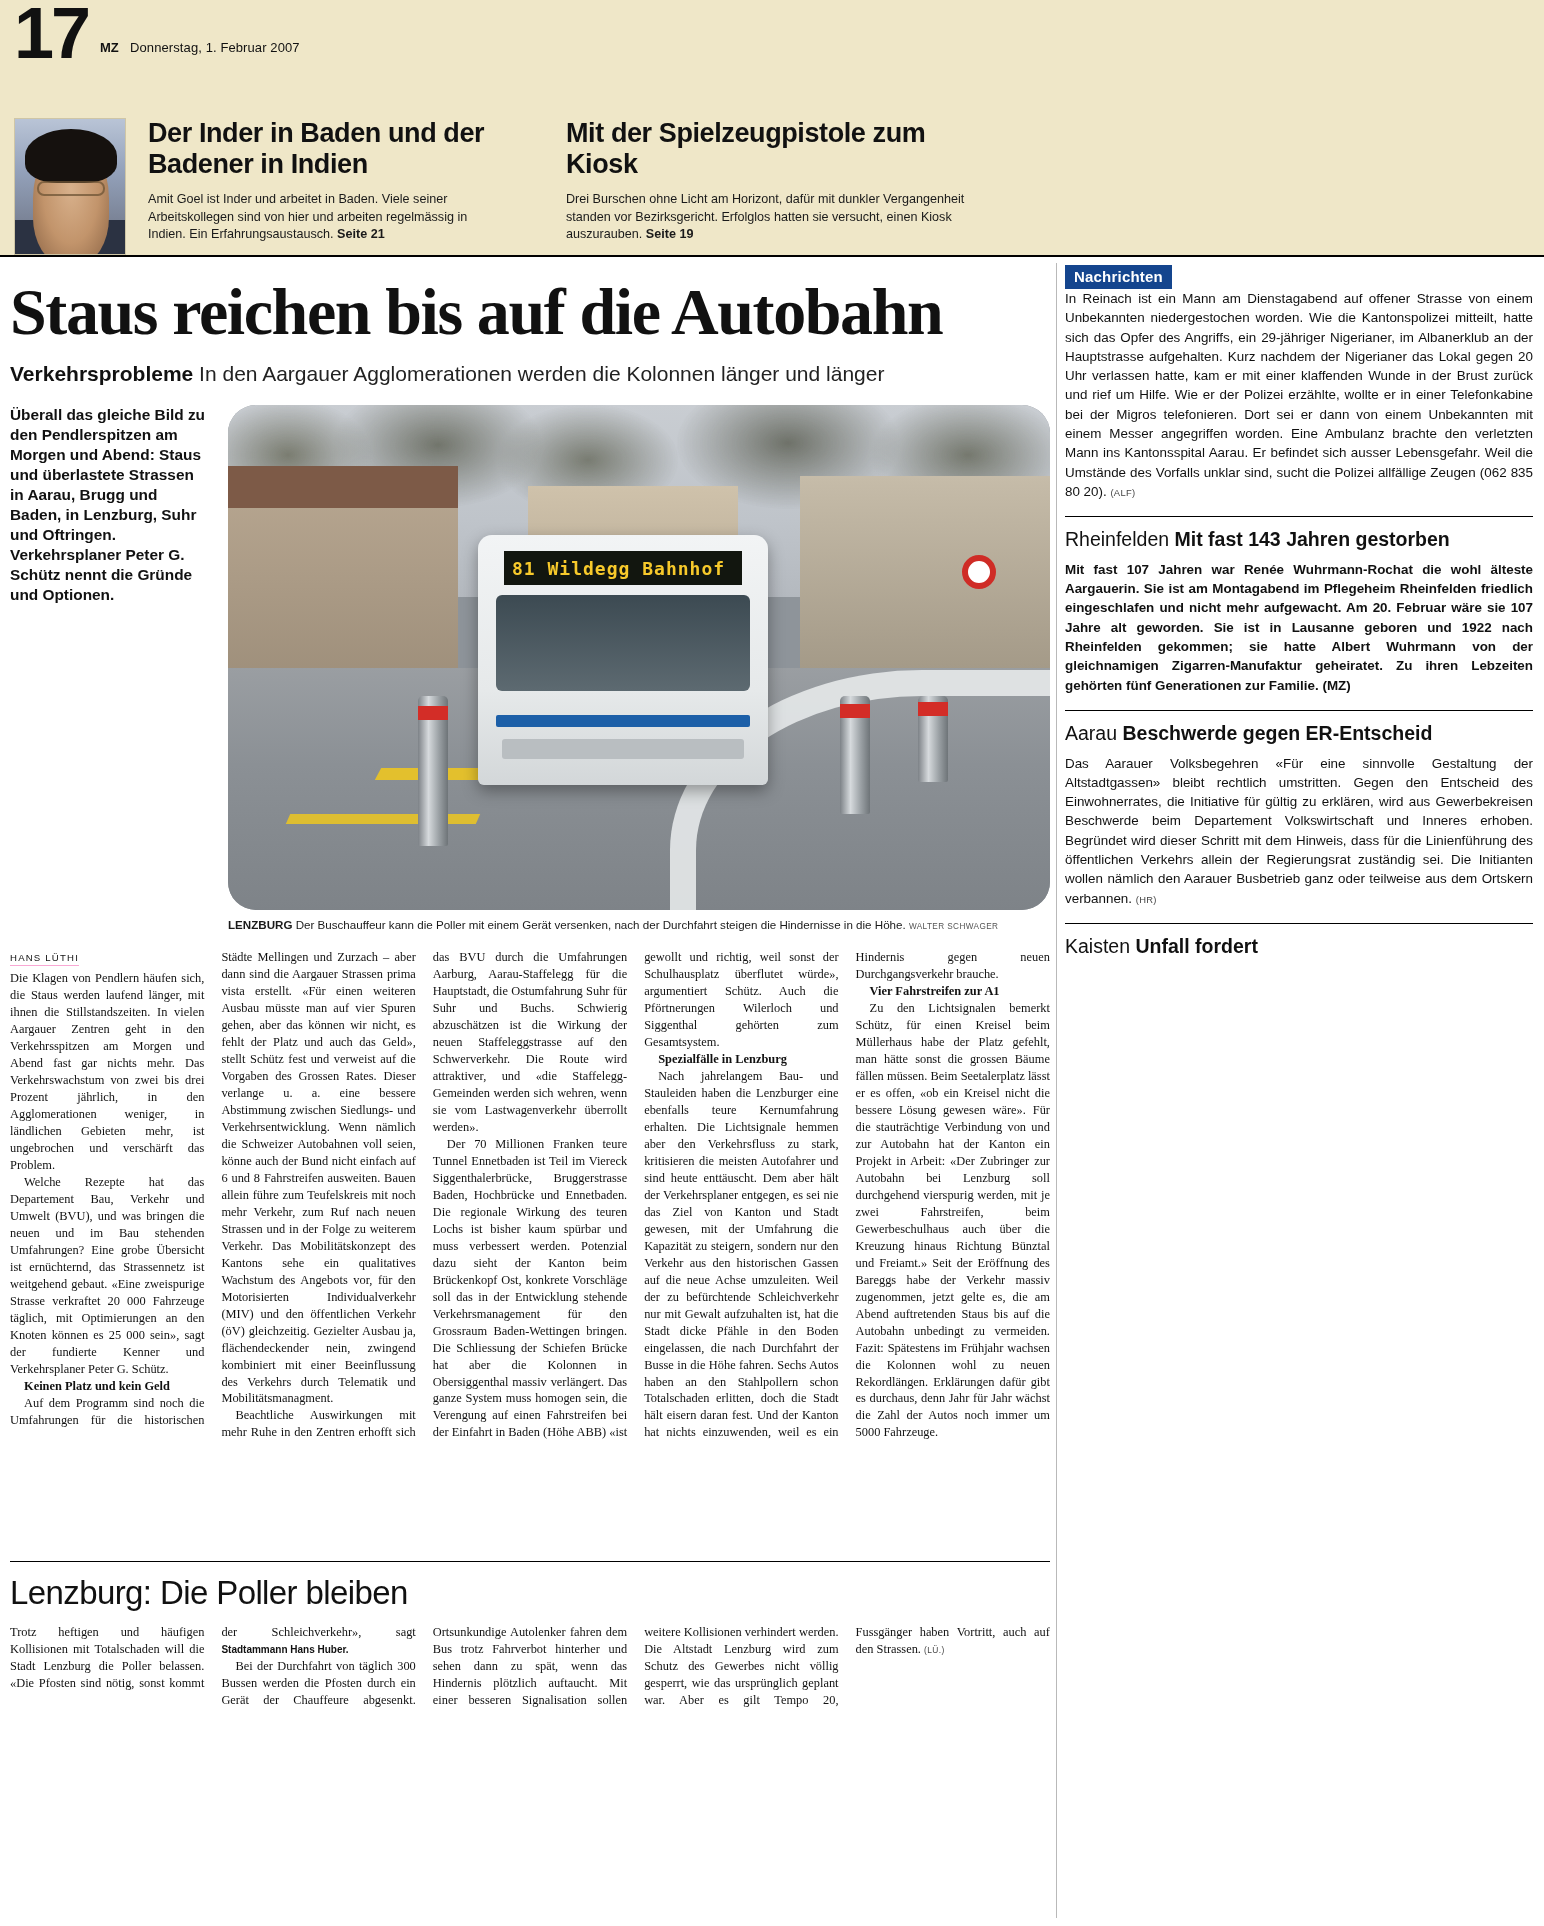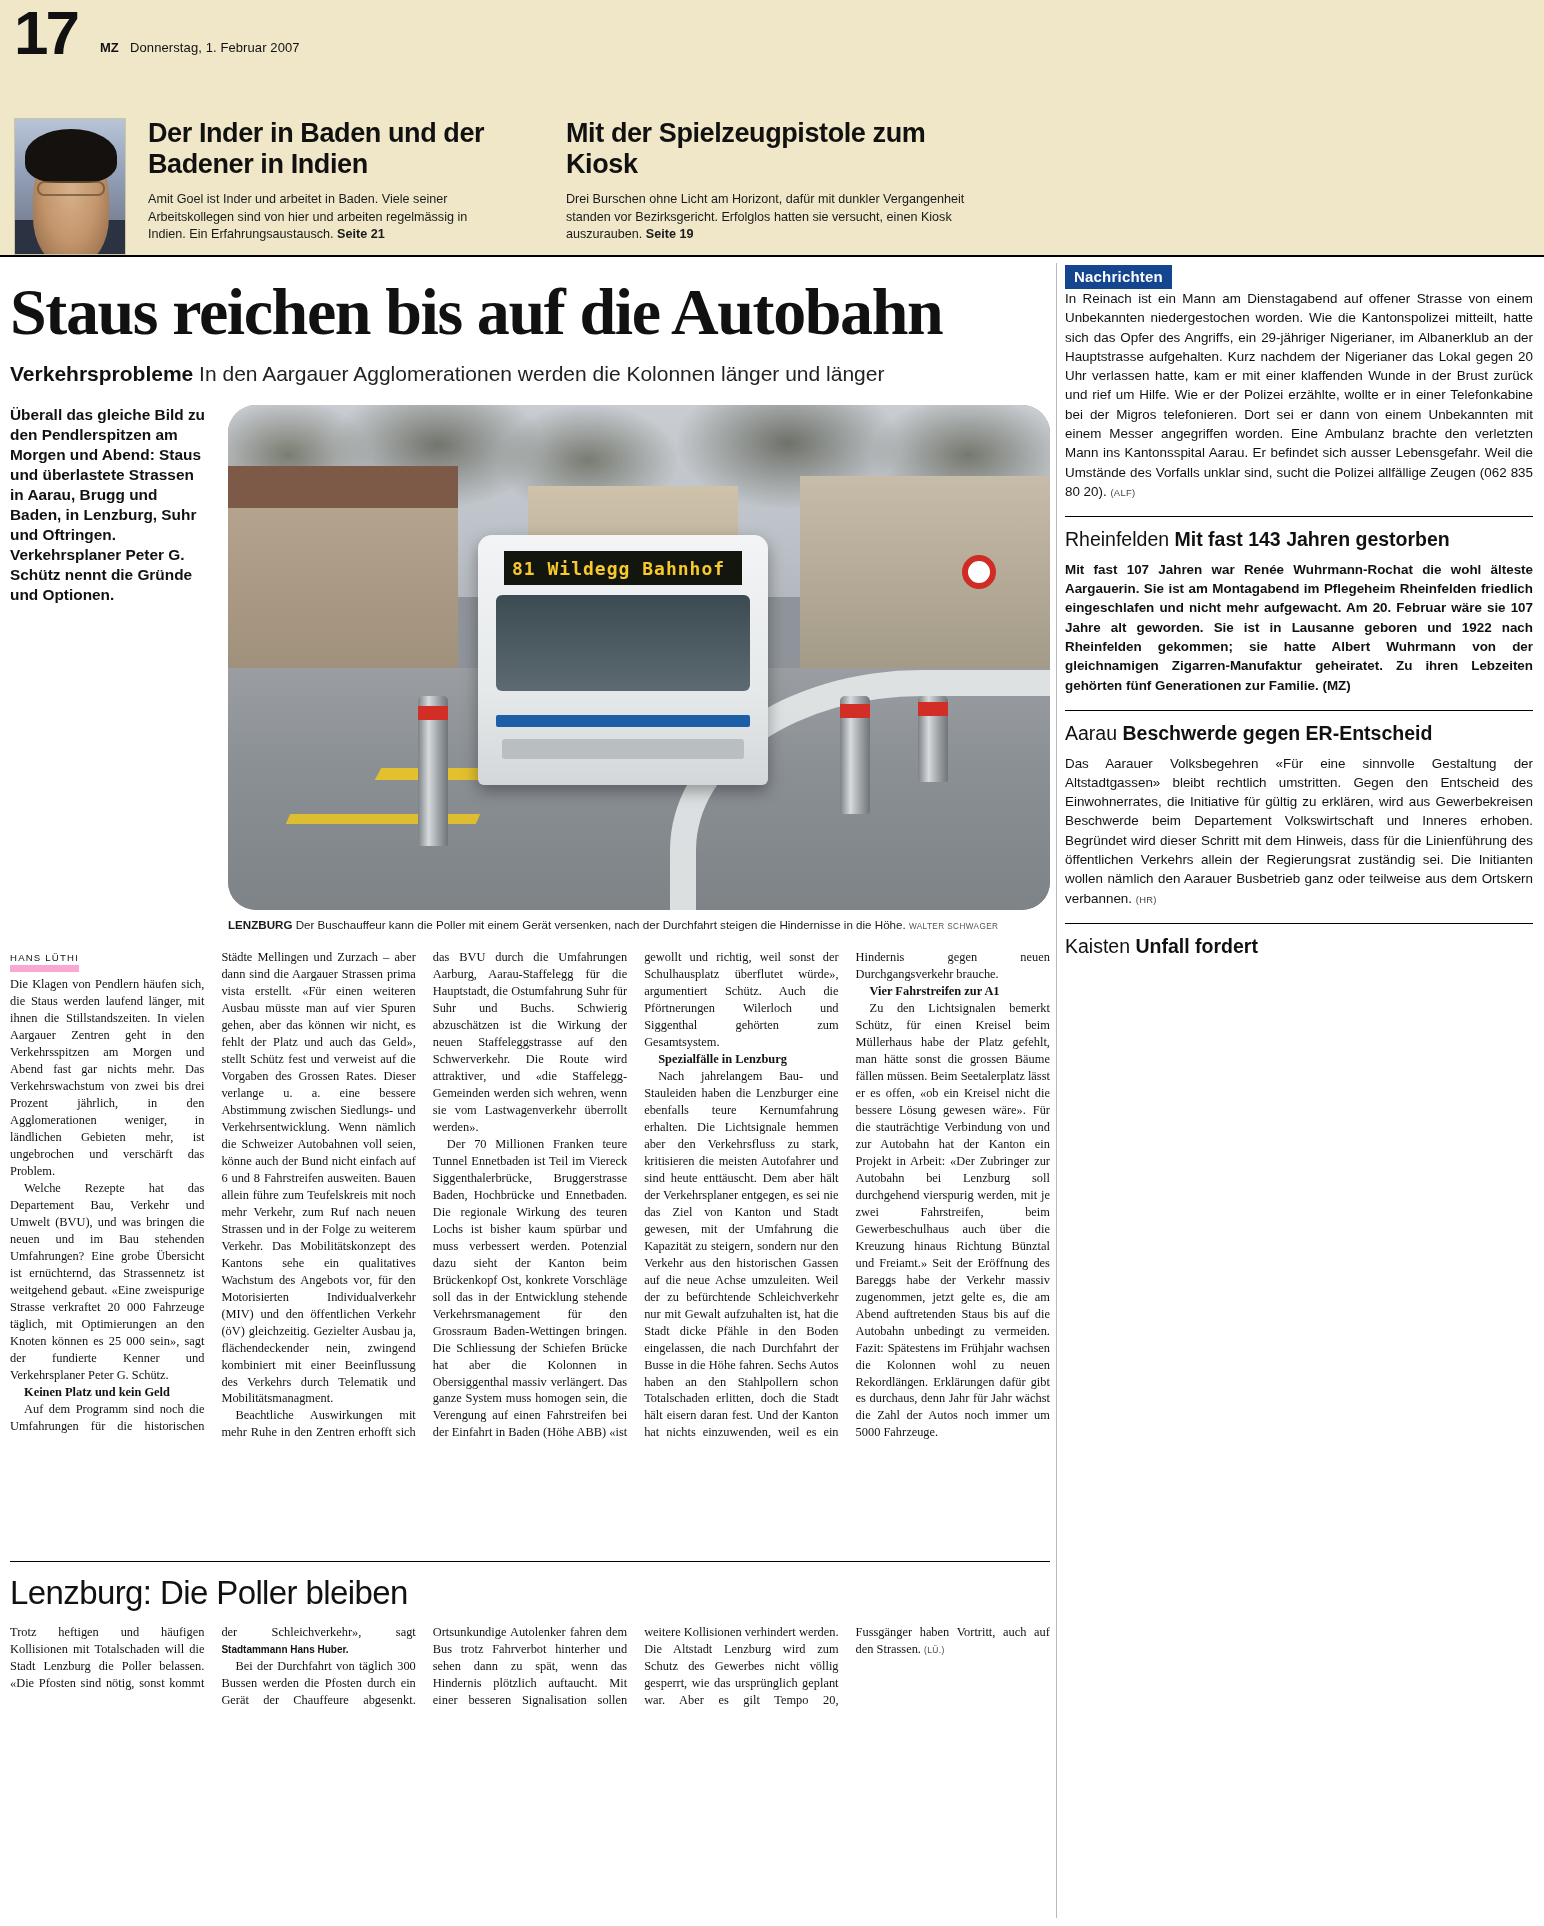--- a/index.html
+++ b/index.html
@@ -14,21 +14,21 @@
   .page { position:relative; width:1544px; height:1926px; background:#fff; }
 
   
   .masthead {
     position:absolute; left:0; top:0; width:1544px; height:255px;
     background:#efe7c8;
   }
   .masthead-top { position:relative; height:90px; }
   .folio {
     position:absolute; left:14px; top:2px;
-    font-size:62px; font-weight:bold; letter-spacing:-3px;
+    font-size:72px; font-weight:bold; letter-spacing:-3px;
     line-height:62px; color:#111;
     font-family:"Liberation Sans", sans-serif;
   }
   .mz { position:absolute; left:100px; top:40px; font-size:13px; font-weight:bold; }
   .dateline { position:absolute; left:130px; top:40px; font-size:13px; letter-spacing:.1px; }
   .aargau {
     position:absolute; right:14px; top:8px;
     font-size:54px; font-weight:bold; letter-spacing:-1px;
     line-height:54px; color:#111;
   }
@@ -180,21 +180,21 @@
   }
   .art-cols p {
     margin:0 0 0 0; font-family:"Liberation Serif", serif;
     font-size:12.4px; line-height:1.37; text-align:justify; color:#111;
     text-indent:14px; hyphens:auto;
   }
   .art-cols p.noind { text-indent:0; }
   .byline {
     font-family:"Liberation Sans", sans-serif; font-size:9.6px;
     letter-spacing:1.2px; font-weight:normal; margin:0 0 4px 0;
-    border-bottom:7px solid #f9a8d4; display:inline-block; padding-bottom:1px;
+    border-bottom:1px solid #f9a8d4; display:inline-block; padding-bottom:1px;
   }
   .subhead {
     font-family:"Liberation Sans", sans-serif; font-weight:bold; font-size:13px;
     line-height:1.2; margin:9px 0 4px 0; text-indent:0; color:#111;
   }
 
   
   .hrule { width:1040px; height:1px; background:#000; margin-top:12px; }
   .art2-title {
     font-family:"Liberation Sans", sans-serif; font-size:33px; font-weight:normal;

